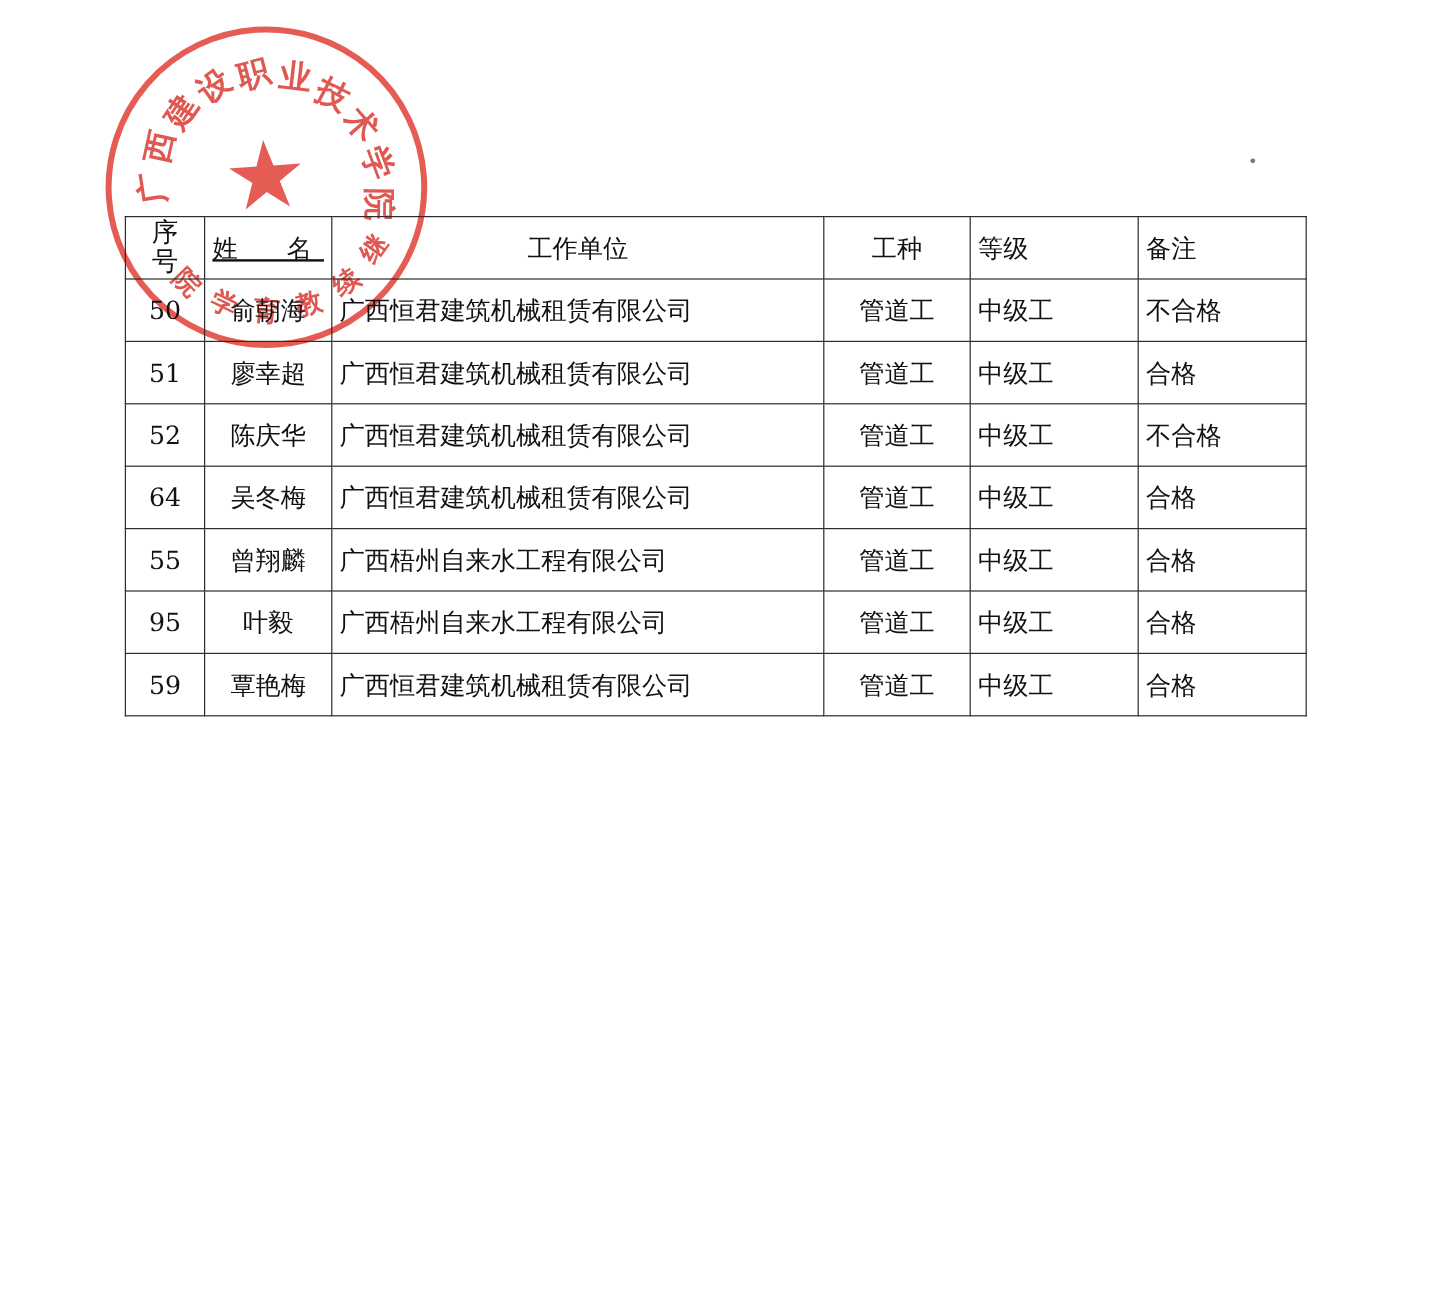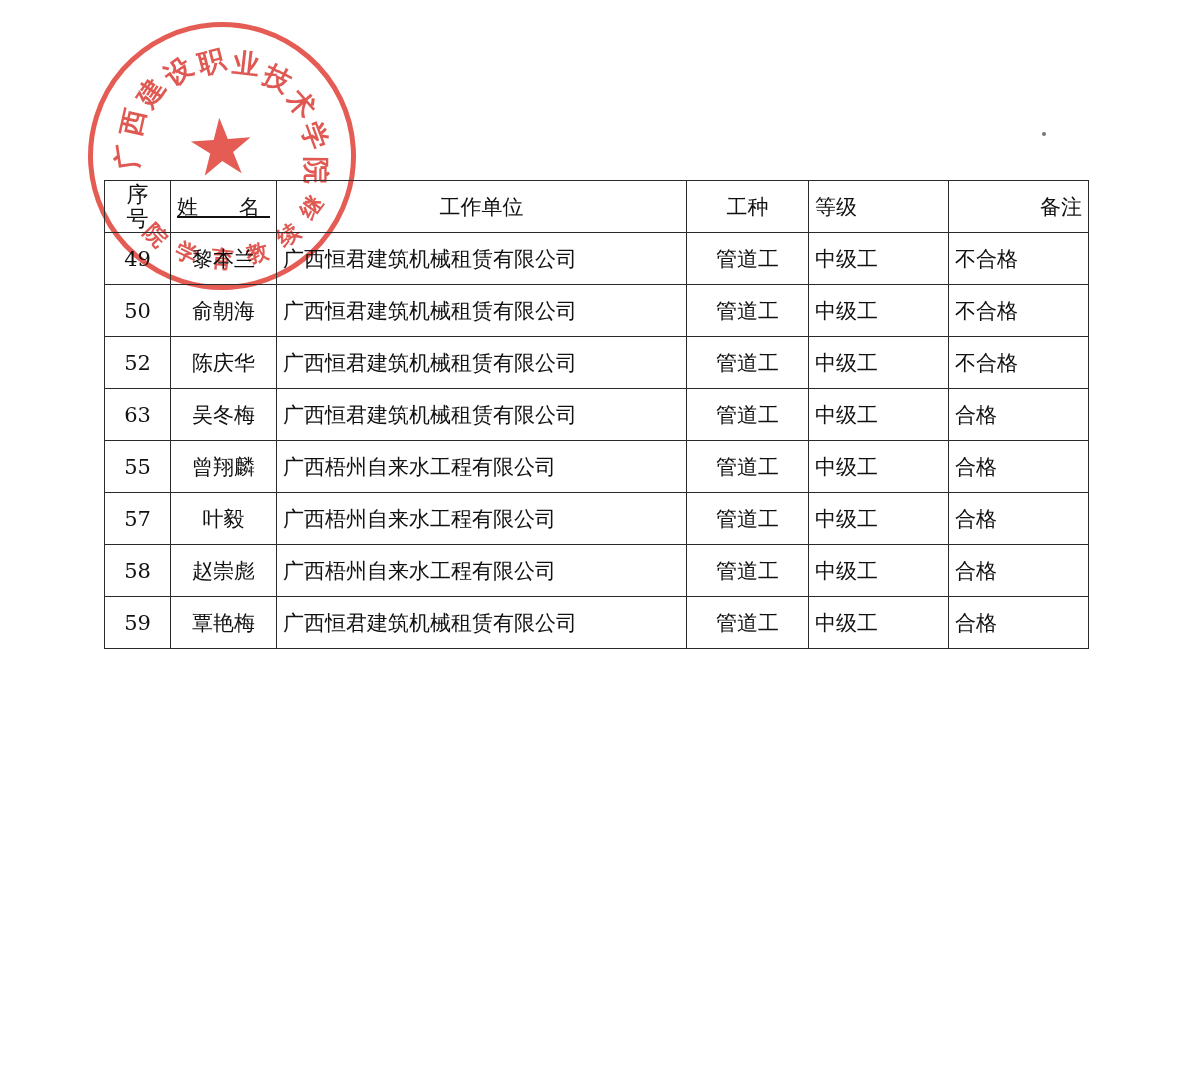--- a/index.html
+++ b/index.html
@@ -158,75 +158,67 @@
         <th class="col-idx">
           <div class="hdr-idx">
             <i>序</i>
             <i>号</i>
           </div>
         </th>
         <th class="col-name hdr-name">姓　名</th>
         <th class="col-unit" style="text-align:center">工作单位</th>
         <th class="col-type">工种</th>
         <th class="col-level">等级</th>
-        <th class="col-note" style="text-align:right">备注</th>
+        <th class="col-note" style="text-align:left">备注</th>
       </tr>
     </thead>
     <tbody id="roster-body">
         <tr>
-          <td class="col-idx">49</td>
-          <td class="col-name">黎本兰</td>
-          <td class="col-unit">广西恒君建筑机械租赁有限公司</td>
-          <td class="col-type">管道工</td>
-          <td class="col-level">中级工</td>
-          <td class="col-note">不合格</td>
-        </tr>
-        <tr>
           <td class="col-idx">50</td>
           <td class="col-name">俞朝海</td>
           <td class="col-unit">广西恒君建筑机械租赁有限公司</td>
           <td class="col-type">管道工</td>
           <td class="col-level">中级工</td>
           <td class="col-note">不合格</td>
         </tr>
         <tr>
+          <td class="col-idx">51</td>
+          <td class="col-name">廖幸超</td>
+          <td class="col-unit">广西恒君建筑机械租赁有限公司</td>
+          <td class="col-type">管道工</td>
+          <td class="col-level">中级工</td>
+          <td class="col-note">合格</td>
+        </tr>
+        <tr>
           <td class="col-idx">52</td>
           <td class="col-name">陈庆华</td>
           <td class="col-unit">广西恒君建筑机械租赁有限公司</td>
           <td class="col-type">管道工</td>
           <td class="col-level">中级工</td>
           <td class="col-note">不合格</td>
         </tr>
         <tr>
-          <td class="col-idx">63</td>
+          <td class="col-idx">64</td>
           <td class="col-name">吴冬梅</td>
           <td class="col-unit">广西恒君建筑机械租赁有限公司</td>
           <td class="col-type">管道工</td>
           <td class="col-level">中级工</td>
           <td class="col-note">合格</td>
         </tr>
         <tr>
           <td class="col-idx">55</td>
           <td class="col-name">曾翔麟</td>
           <td class="col-unit">广西梧州自来水工程有限公司</td>
           <td class="col-type">管道工</td>
           <td class="col-level">中级工</td>
           <td class="col-note">合格</td>
         </tr>
         <tr>
-          <td class="col-idx">57</td>
+          <td class="col-idx">95</td>
           <td class="col-name">叶毅</td>
-          <td class="col-unit">广西梧州自来水工程有限公司</td>
-          <td class="col-type">管道工</td>
-          <td class="col-level">中级工</td>
-          <td class="col-note">合格</td>
-        </tr>
-        <tr>
-          <td class="col-idx">58</td>
-          <td class="col-name">赵崇彪</td>
           <td class="col-unit">广西梧州自来水工程有限公司</td>
           <td class="col-type">管道工</td>
           <td class="col-level">中级工</td>
           <td class="col-note">合格</td>
         </tr>
         <tr>
           <td class="col-idx">59</td>
           <td class="col-name">覃艳梅</td>
           <td class="col-unit">广西恒君建筑机械租赁有限公司</td>
           <td class="col-type">管道工</td>

